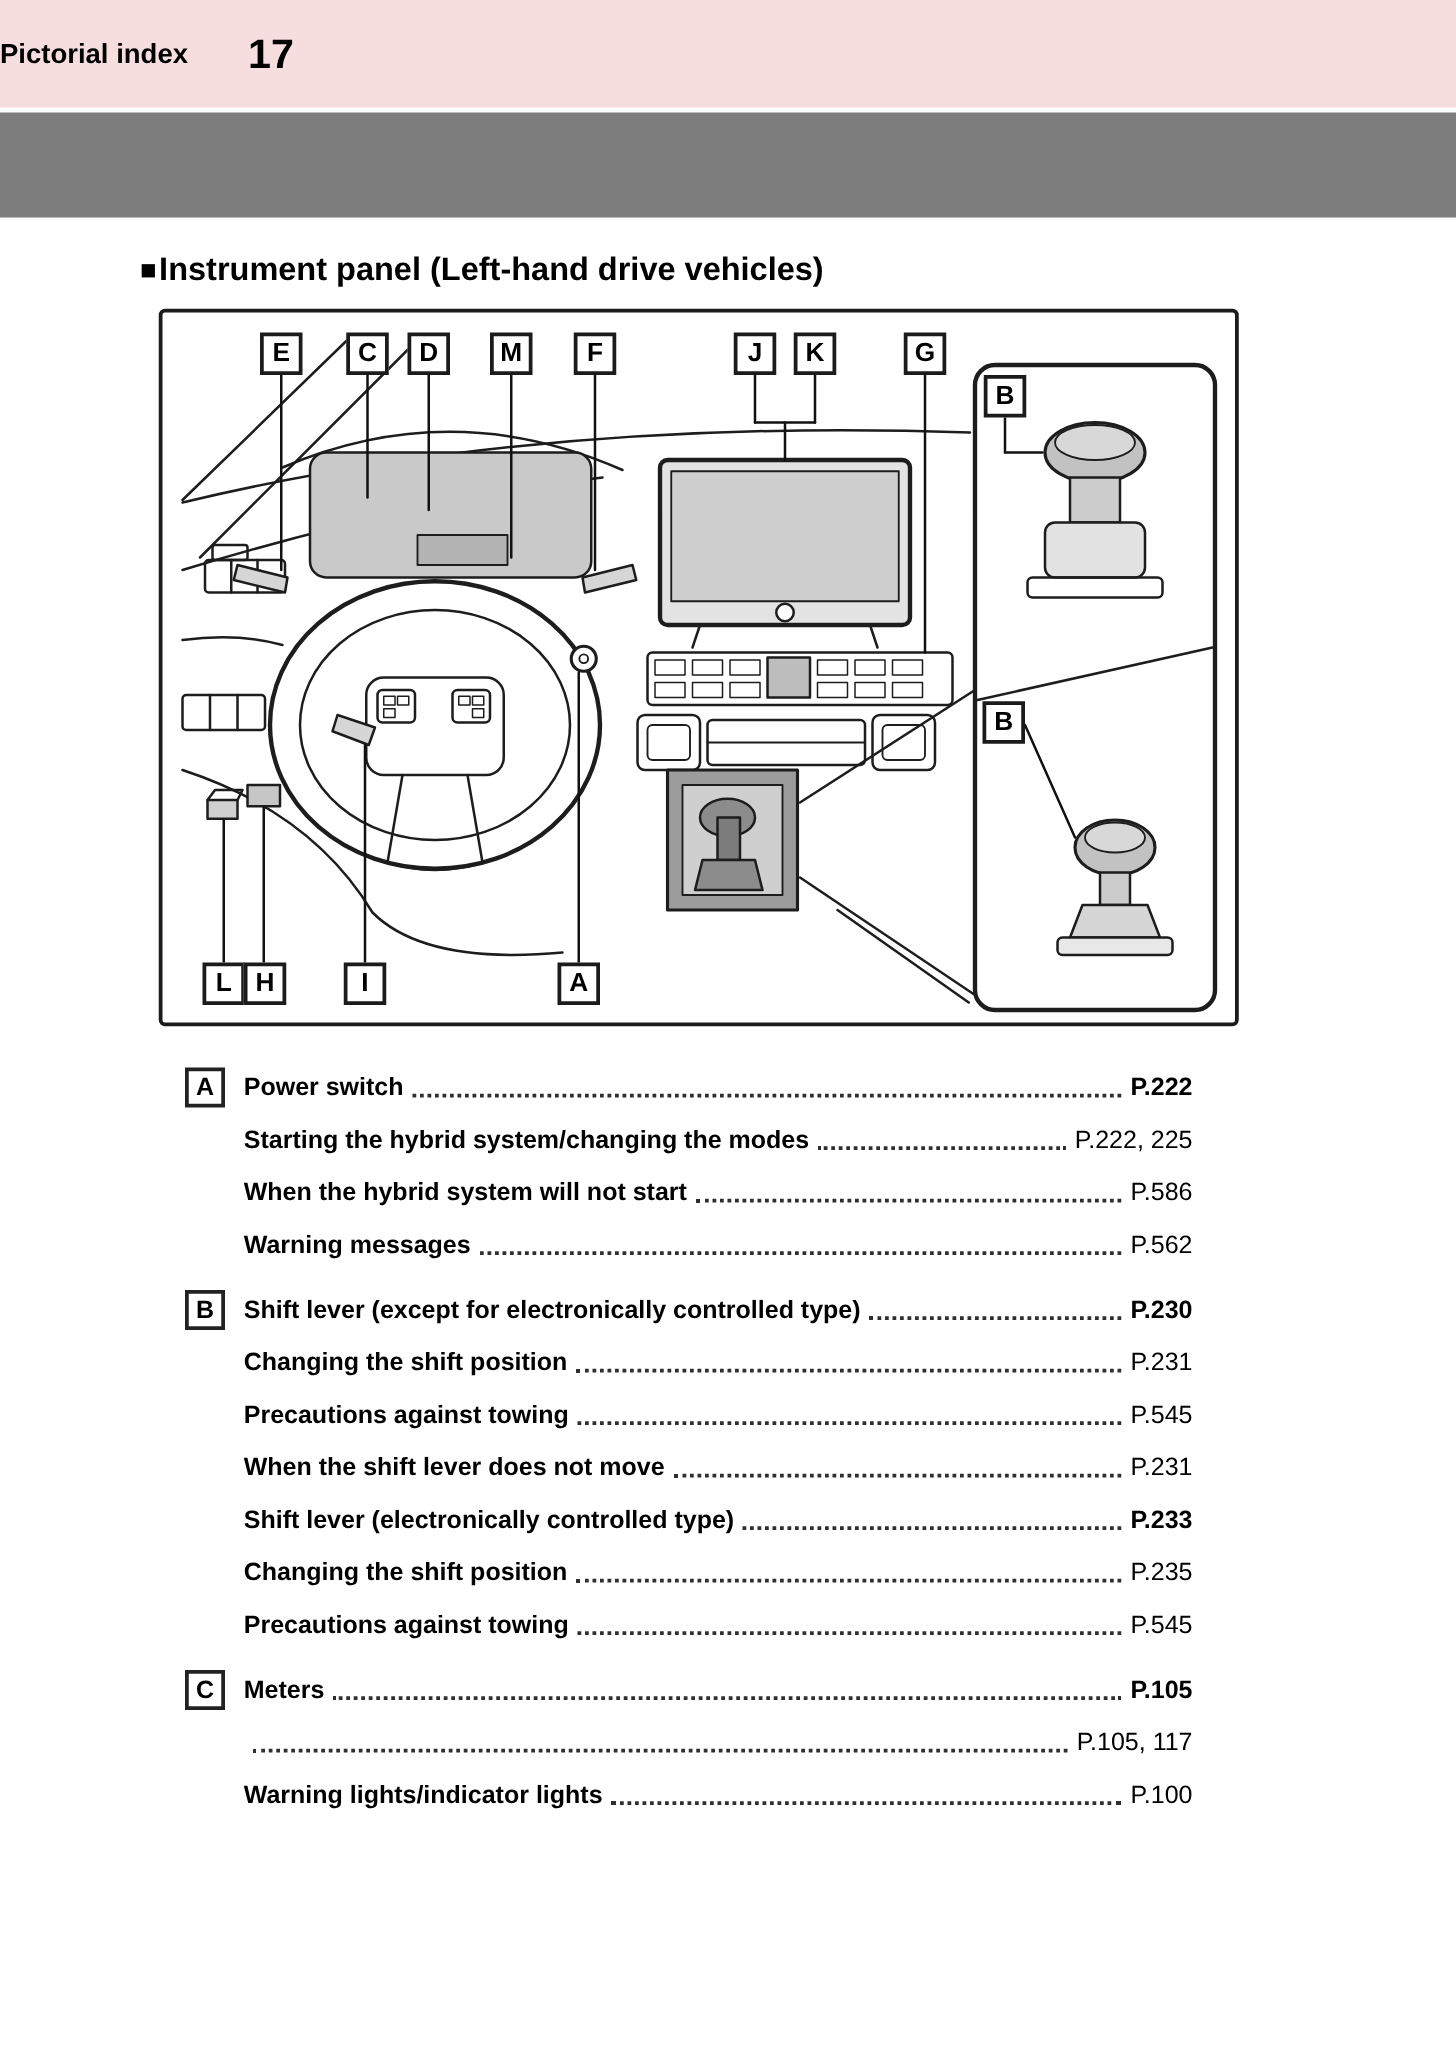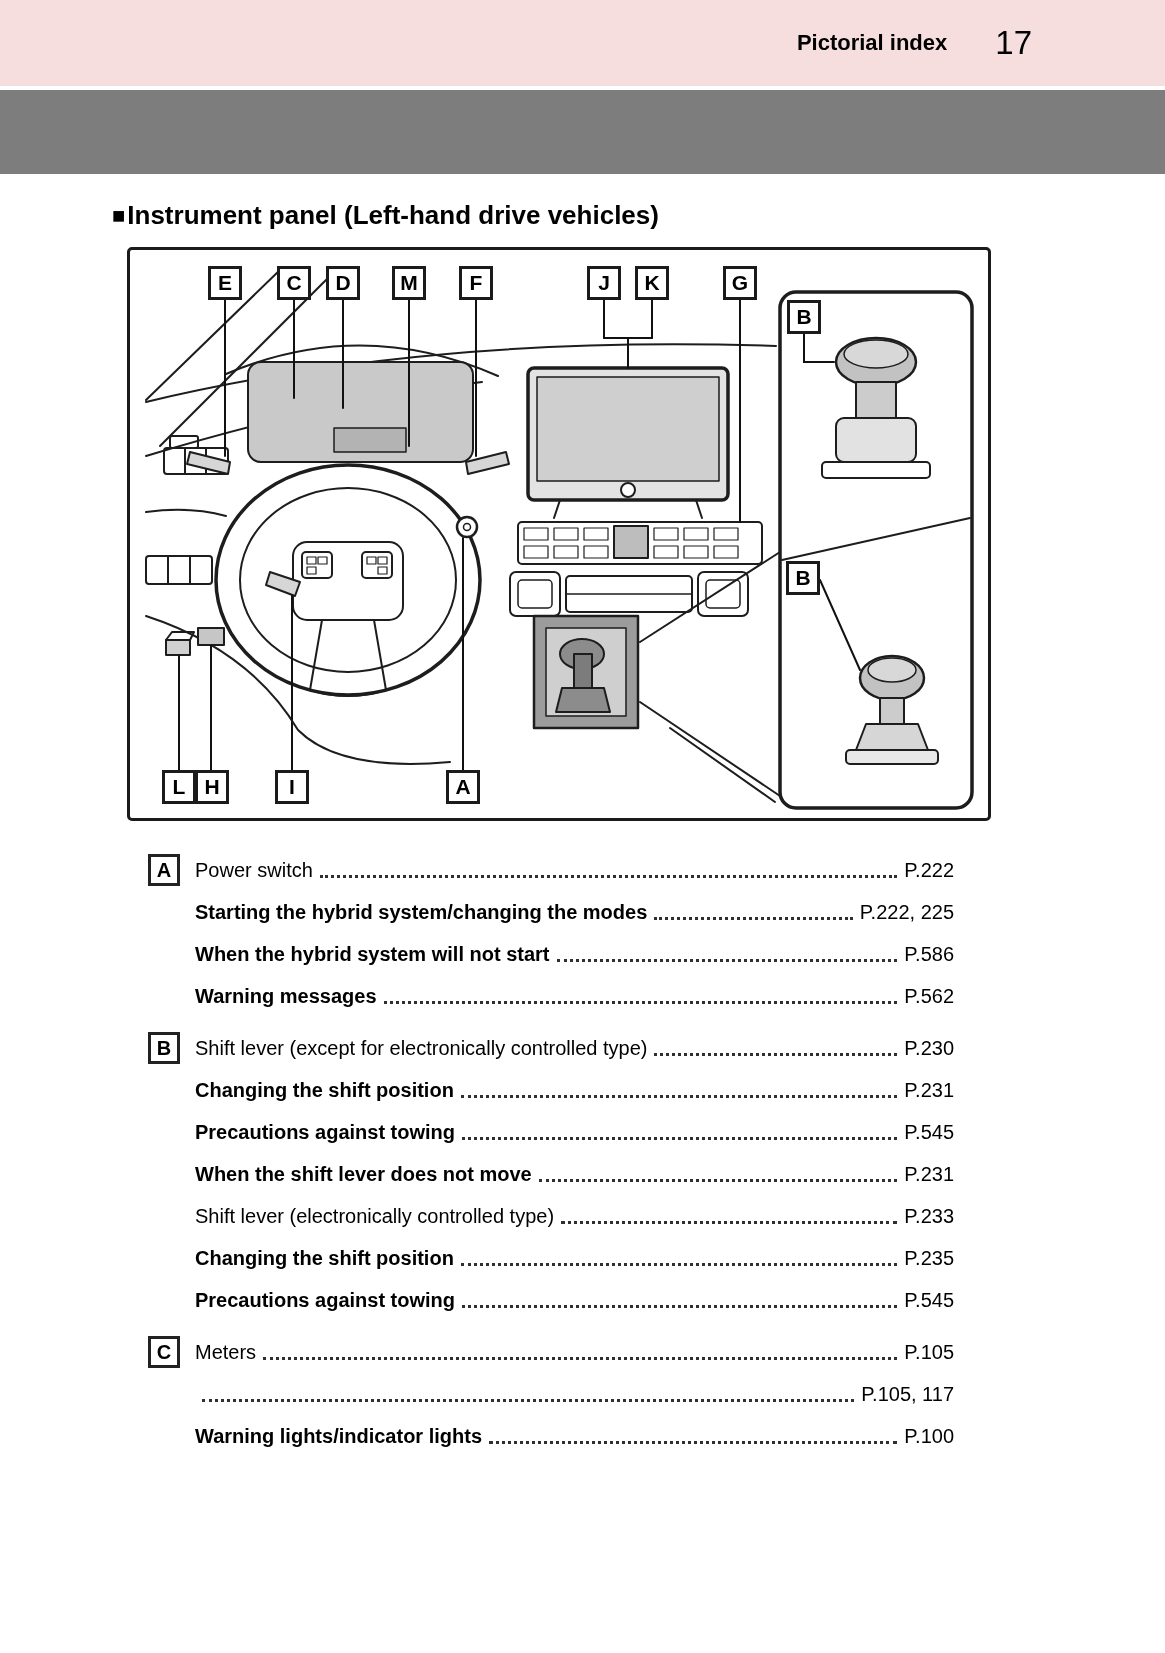--- a/index.html
+++ b/index.html
@@ -1,41 +1,41 @@
 <!DOCTYPE html>
 <html><head>
 <meta charset="utf-8">
 <style>
   html,body{margin:0;padding:0;background:#fff;}
   body{font-family:"Liberation Sans", sans-serif; color:#000;}
   .page{position:relative;width:1165px;height:1653px;background:#fff;overflow:hidden;}
 
   
-  .top-strip{height:86px;background:#f6dede;display:flex;align-items:center;justify-content:flex-end;padding-right:133px;gap:48px;box-sizing:border-box;}
+  .top-strip{height:86px;background:#f6dede;display:flex;align-items:center;justify-content:flex-start;padding-right:133px;gap:48px;box-sizing:border-box;}
   .header-title{font-weight:bold;font-size:22px;}
-  .header-page{font-weight:normal;font-size:33px;}
+  .header-page{font-weight:bold;font-size:33px;}
   .gray-band{height:84px;background:#7d7d7d;margin-top:4px;}
 
   
   .section-title{margin:26px 0 0 112px;font-size:26px;font-weight:bold;display:flex;align-items:center;}
   .section-title .bullet{font-size:22px;margin-right:2px;}
 
   
   .diagram{position:relative;width:858px;height:568px;margin:16px 0 0 127px;border:3px solid #1b1b1b;border-radius:5px;background:#fff;box-sizing:content-box;}
   .diagram svg{position:absolute;left:0;top:0;width:858px;height:568px;}
   .dlabel{position:absolute;width:34px;height:34px;border:3px solid #1b1b1b;background:#fff;display:flex;align-items:center;justify-content:center;font-weight:bold;font-size:21px;box-sizing:border-box;z-index:3;}
 
   
   .index{margin:28px 0 0 148px;width:806px;}
   .igroup + .igroup{margin-top:10px;}
   .irow{display:flex;align-items:center;height:42px;font-size:20px;}
   .mbox{width:32px;height:32px;border:3px solid #222;display:flex;align-items:center;justify-content:center;font-weight:bold;font-size:20px;margin-right:15px;box-sizing:border-box;flex:none;}
   .mspace{width:47px;flex:none;}
   .itext{white-space:nowrap;font-weight:bold;}
-  .bold{font-weight:normal;}
+  .bold{font-weight:bold;}
   .leader{flex:1;border-bottom:3px dotted #2f2f2f;margin:0 7px;transform:translateY(6px);min-width:24px;}
   .ipages{white-space:nowrap;}
 </style>
 </head>
 <body>
 
 <div class="page">
 
   <header class="top-strip">
     <span class="header-title">Pictorial index</span>

